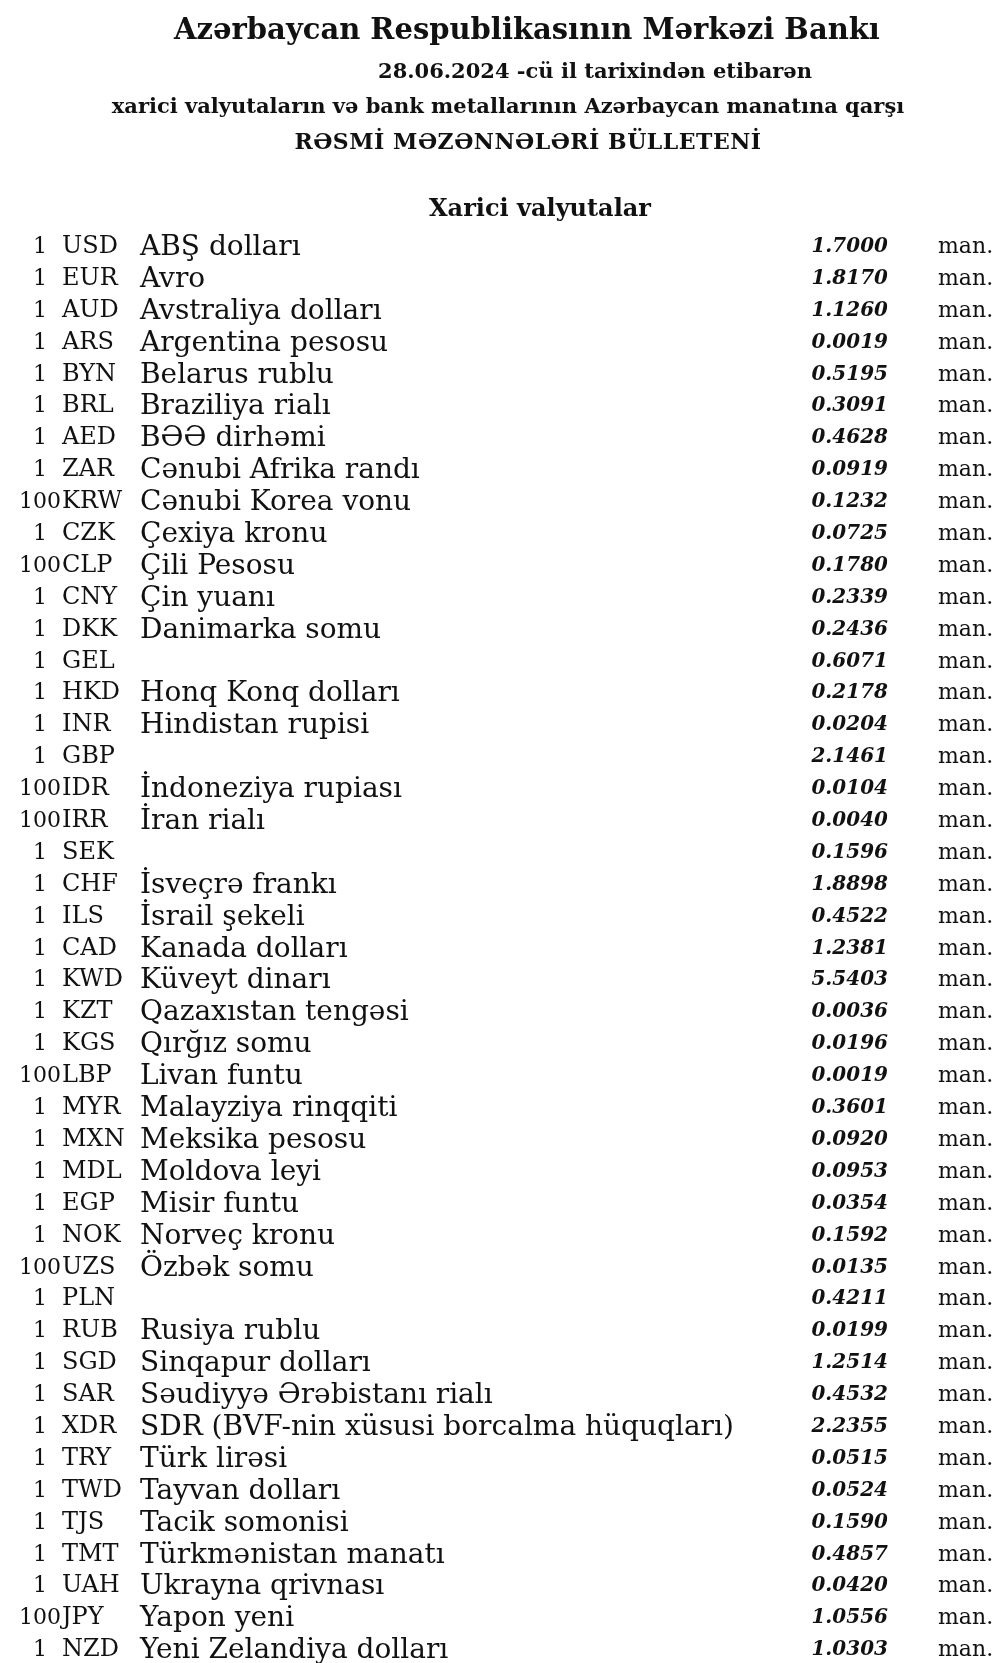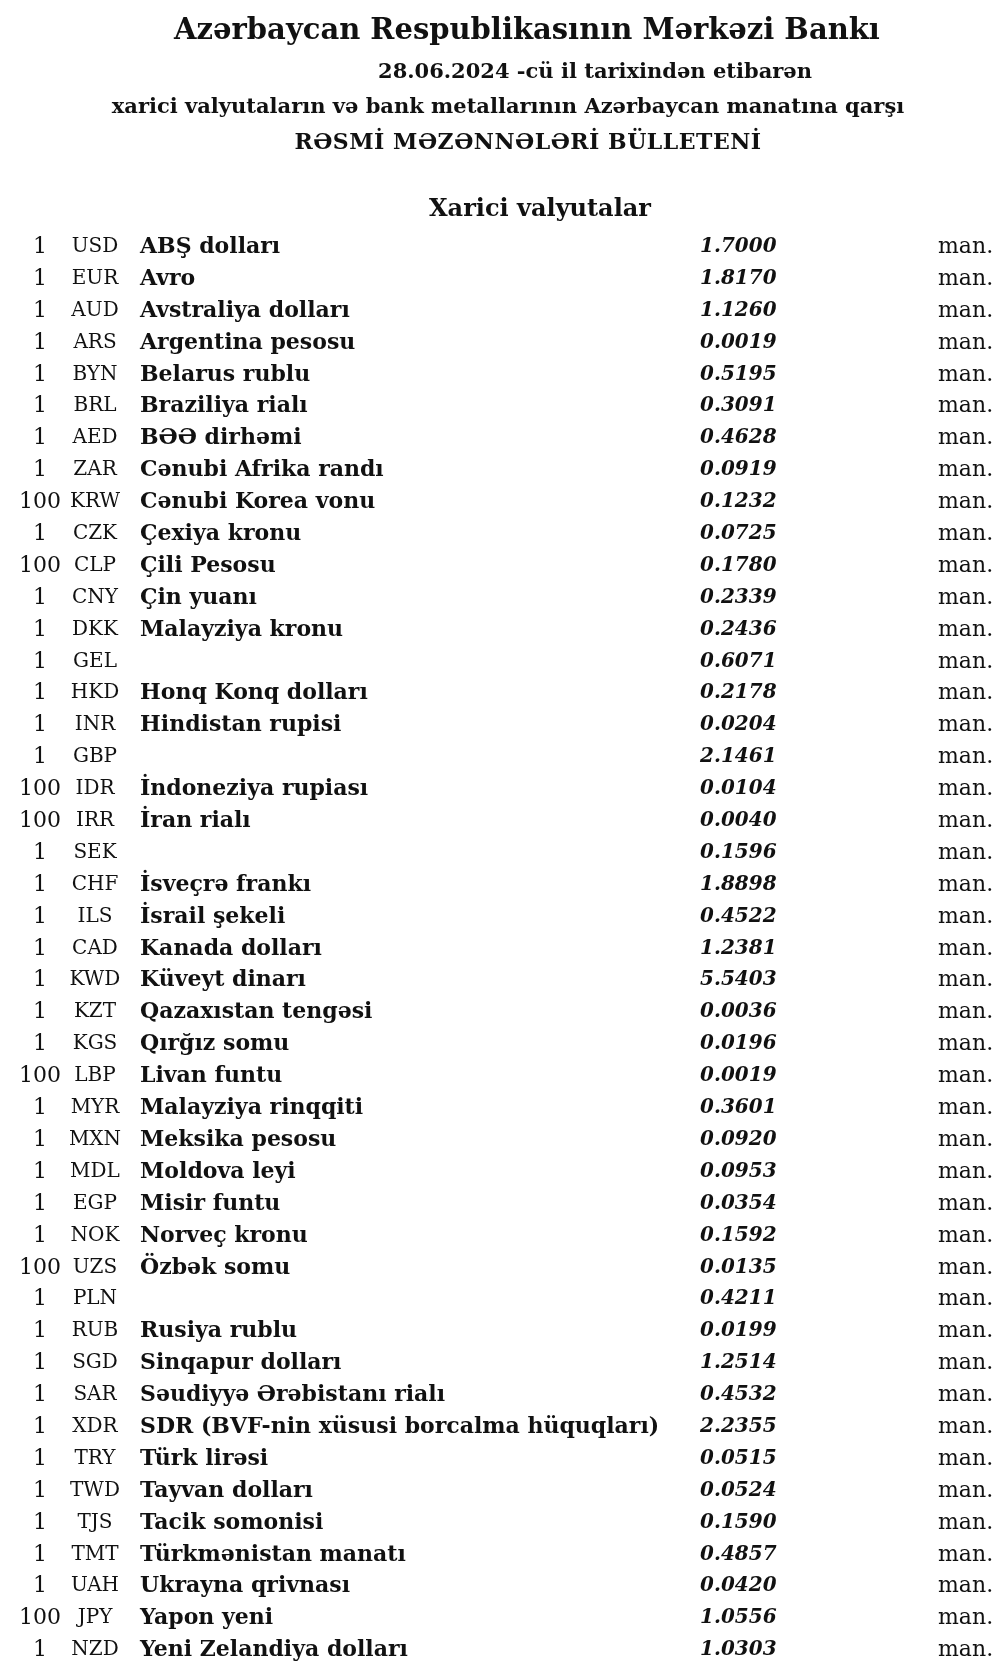--- a/index.html
+++ b/index.html
@@ -35,23 +35,23 @@
     width: 1000px;
   }
   .row {
     position: relative;
     height: 31.9px;
     line-height: 31.9px;
     white-space: nowrap;
   }
   .cell { position: absolute; top: 0; display: block; }
   .qty  { left: 0px;   width: 80px;  text-align: center; font-size: 22px; }
-  .code { left: 62px;  width: 66px;  text-align: center; font-size: 20px; }
-  .name { left: 140px; width: 560px; text-align: left;   font-size: 22px; overflow: visible; font-weight: bold; }
-  .rate { left: 700px; width: 188px;  font-size: 20px; font-weight: bold; font-style: italic; }
+  .code { left: 62px;  width: 66px;  text-align: left; font-size: 24px; }
+  .name { left: 140px; width: 560px; text-align: left;   font-size: 28px; overflow: visible; }
+  .rate { left: 700px; width: 188px; text-align: right;  font-size: 20px; font-weight: bold; font-style: italic; }
   .unit { left: 938px; width: 80px;  text-align: left;   font-size: 22px; }
 </style>
 </head>
 <body>
 
 <div class="hline title">Azərbaycan Respublikasının Mərkəzi Bankı</div>
 <div class="hline dateline">28.06.2024 -cü il tarixindən etibarən</div>
 <div class="hline sub1">xarici valyutaların və bank metallarının Azərbaycan manatına qarşı</div>
 <div class="hline sub2">RƏSMİ MƏZƏNNƏLƏRİ BÜLLETENİ</div>
 <div class="hline section">Xarici valyutalar</div>
@@ -137,21 +137,21 @@
     <div class="row">
       <span class="cell qty">1</span>
       <span class="cell code">CNY</span>
       <span class="cell name">Çin yuanı</span>
       <span class="cell rate">0.2339</span>
       <span class="cell unit">man.</span>
     </div>
     <div class="row">
       <span class="cell qty">1</span>
       <span class="cell code">DKK</span>
-      <span class="cell name">Malayziya kronu</span>
+      <span class="cell name">Danimarka somu</span>
       <span class="cell rate">0.2436</span>
       <span class="cell unit">man.</span>
     </div>
     <div class="row">
       <span class="cell qty">1</span>
       <span class="cell code">GEL</span>
       <span class="cell rate">0.6071</span>
       <span class="cell unit">man.</span>
     </div>
     <div class="row">

